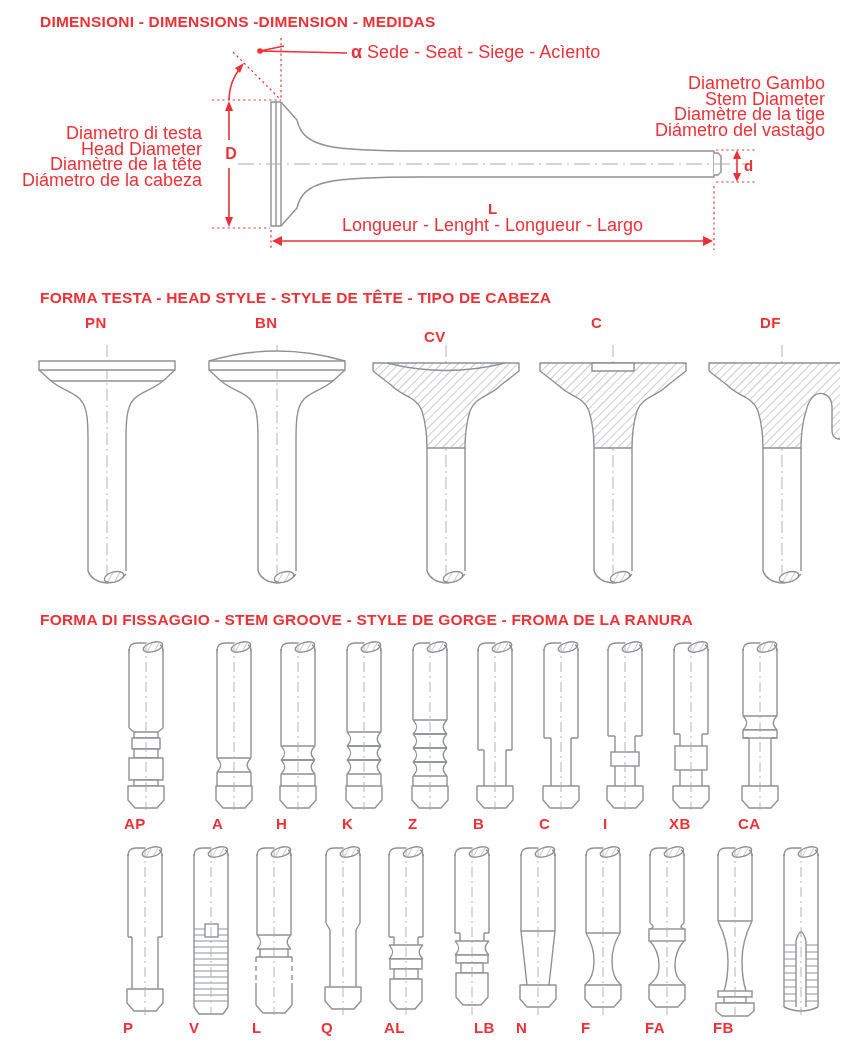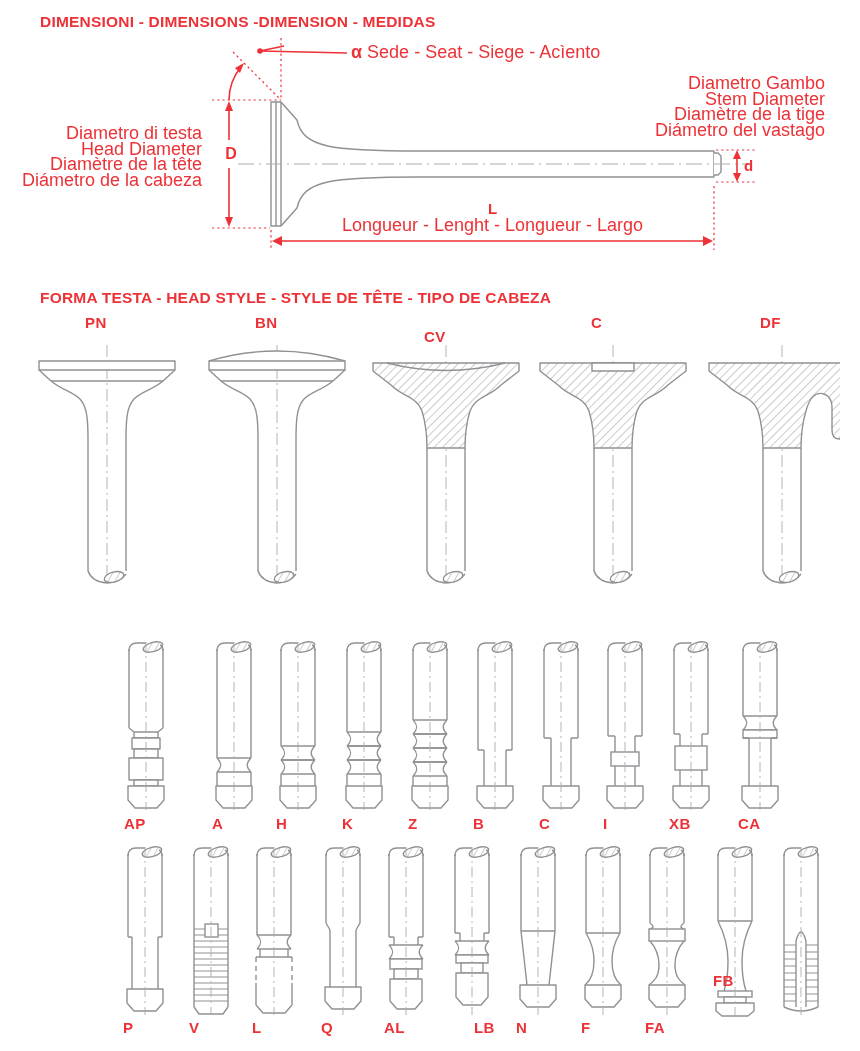--- a/index.html
+++ b/index.html
@@ -179,20 +179,21 @@
 
   <svg width="170" height="265" viewBox="0 0 170 265" style="left:697px;top:333px">
     <use href="#hcl"></use>
     <g stroke="#8F9194" stroke-width="1.4" stroke-linejoin="round">
       <path d="M12,30H158V36L150,46L145,53L152,57Q158,61 158,72V97Q158,106 150,106H142Q135,106 135,97V74Q135,64 127,61C118,58 112,66 109,78C106,88 104,98 104,115H66C66,98 64,88 61,78C56,64 42,64 30,52L12,38Z" fill="url(#hx)"></path>
       <path d="M66,115V238M104,115V238" fill="none"></path>
     </g>
     <use href="#hbot"></use>
   </svg>
 
+  <div class="sec-title" style="left:40px;top:611px">FORMA DI FISSAGGIO - STEM GROOVE - STYLE DE GORGE - FROMA DE LA RANURA</div>
 
   <svg width="66" height="172" viewBox="0 0 66 172" style="left:113px;top:640px">
     <g stroke="#8F9194" stroke-width="1.4" fill="#fff" stroke-linejoin="round">
       <path d="M16,9V88M50,9V88" fill="none"></path>
       <path d="M16,88L21,92M50,88L45,92" fill="none"></path>
       <rect x="21" y="92" width="24" height="6"></rect>
         <rect x="19" y="98" width="28" height="11"></rect>
       <rect x="21" y="109" width="24" height="9"></rect>
         <rect x="16" y="118" width="34" height="22"></rect>
       <rect x="21" y="140" width="24" height="6"></rect>
@@ -389,16 +390,16 @@
 
   <span class="lbl" style="left:123px;top:1019px">P</span>
   <span class="lbl" style="left:189px;top:1019px">V</span>
   <span class="lbl" style="left:252px;top:1019px">L</span>
   <span class="lbl" style="left:321px;top:1019px">Q</span>
   <span class="lbl" style="left:384px;top:1019px">AL</span>
   <span class="lbl" style="left:474px;top:1019px">LB</span>
   <span class="lbl" style="left:516px;top:1019px">N</span>
   <span class="lbl" style="left:581px;top:1019px">F</span>
   <span class="lbl" style="left:645px;top:1019px">FA</span>
-  <span class="lbl" style="left:713px;top:972px">FB</span>
+  <span class="lbl" style="left:713px;top:1019px">FB</span>
   <span class="lbl" style="left:779px;top:1057px">VA</span>
 
 </div>
 
 </body></html>

